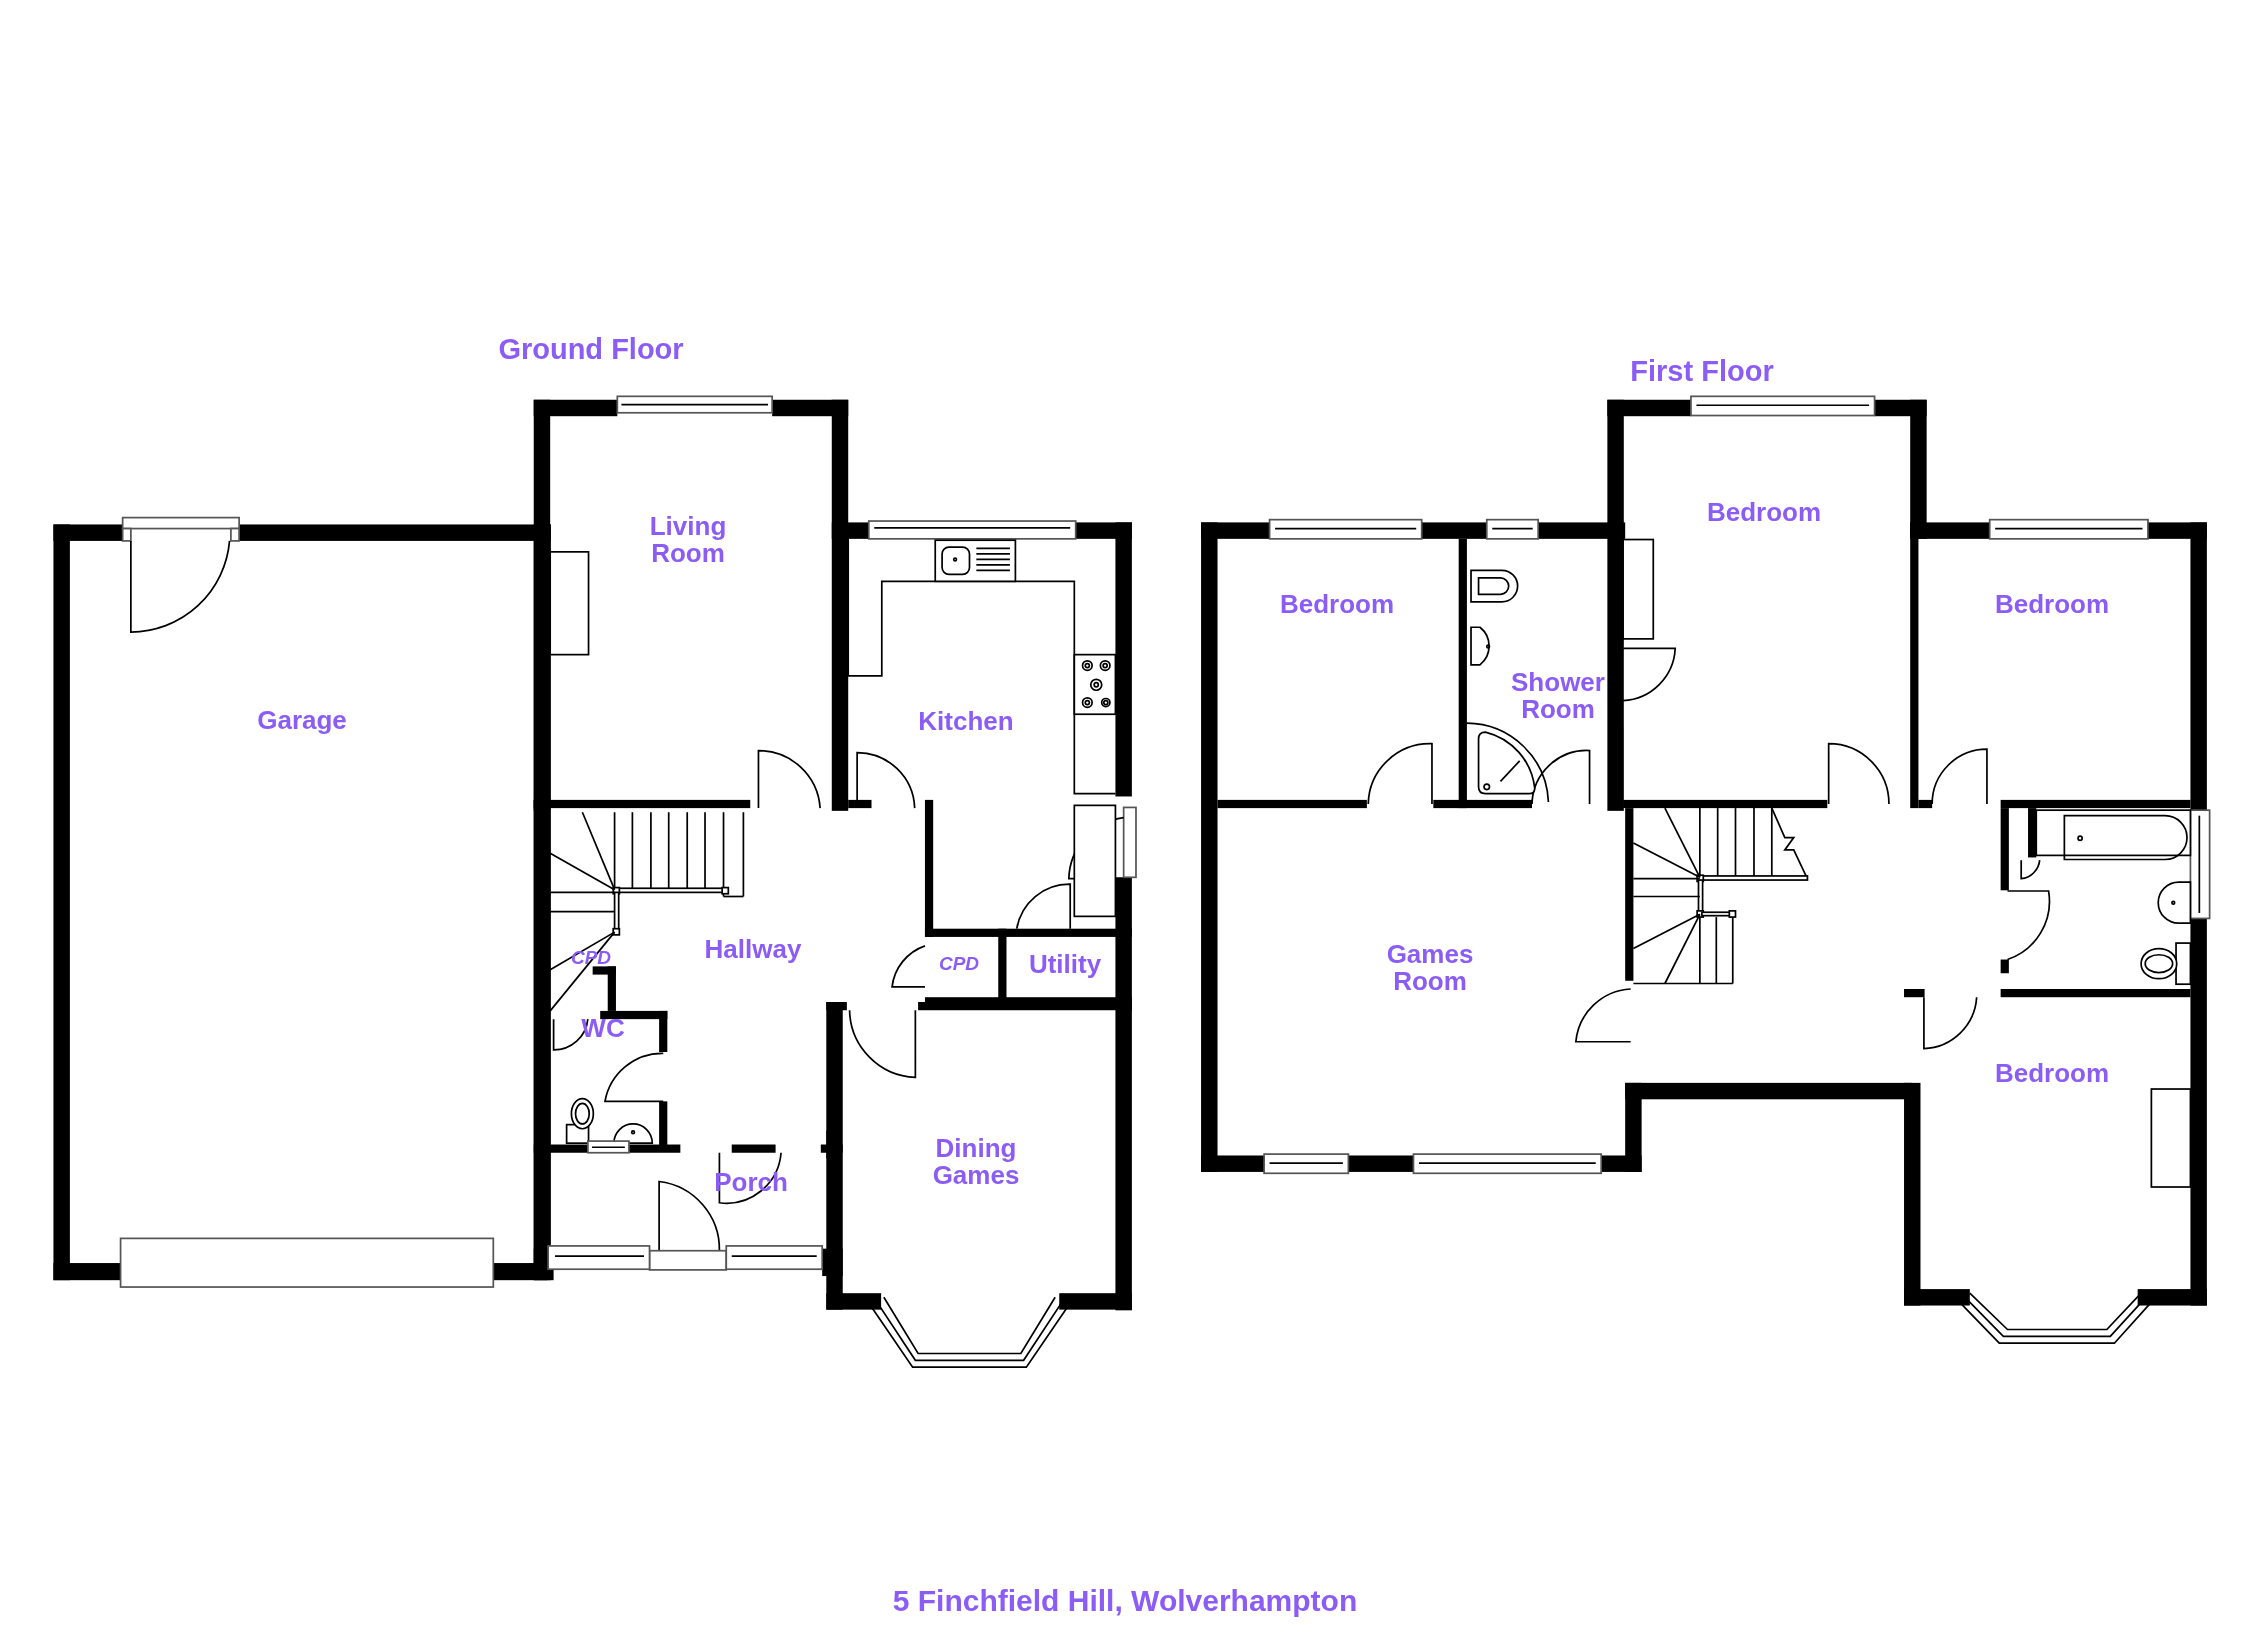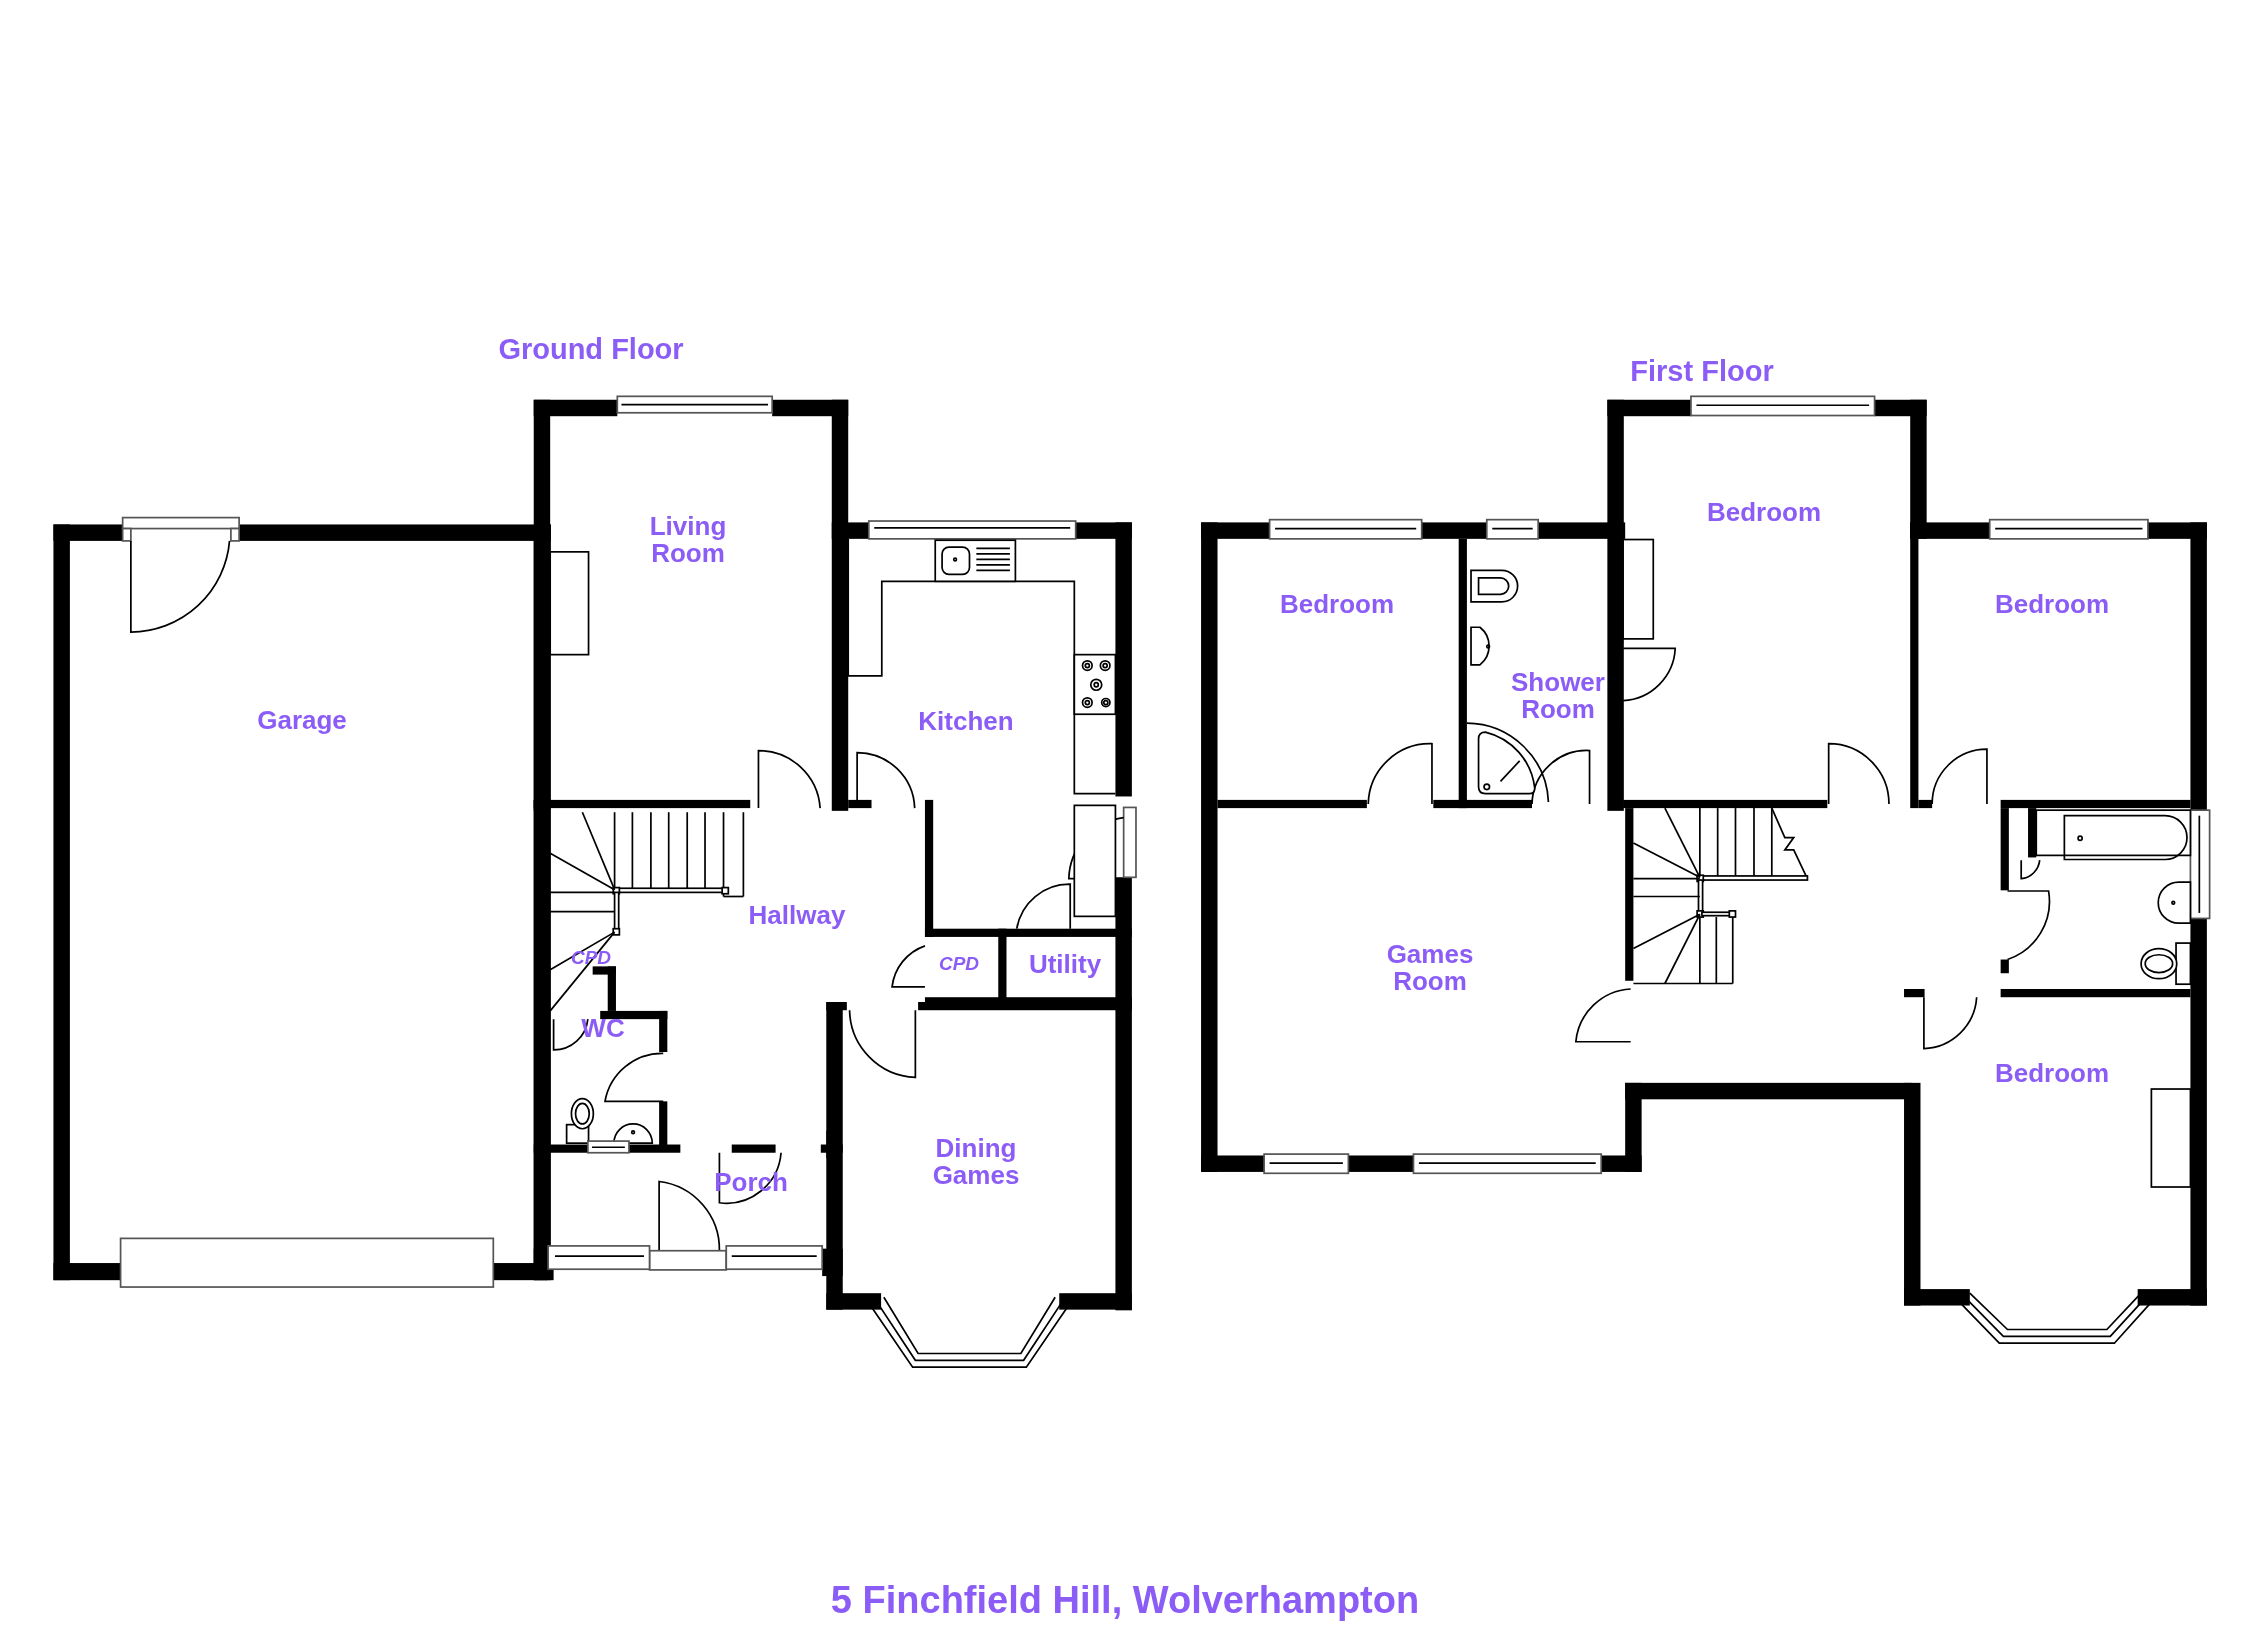--- a/index.html
+++ b/index.html
@@ -6,21 +6,21 @@
   body { width: 2261px; height: 1645px; position: relative; overflow: hidden; font-family: "Liberation Sans", sans-serif; }
   svg.plan { position: absolute; left: 0; top: 0; width: 2261px; height: 1645px; }
   .wall { fill: #000000; }
   .thin { fill: none; stroke: #000000; stroke-width: 2.5; }
   .thin-fill { fill: #ffffff; stroke: #000000; stroke-width: 2.5; }
   .gray { fill: #ffffff; stroke: #555555; stroke-width: 2.5; }
   .label { position: absolute; font-family: "Liberation Sans", sans-serif; font-weight: bold; color: #8b5cf6; text-align: center; line-height: 1.05; white-space: nowrap; transform: translate(-50%, -50%); }
   .room { font-size: 26px; }
   .small { font-size: 19px; font-style: italic; }
   .title { font-size: 29px; }
-  .address { font-size: 38px; }
+  .address { font-size: 30px; }
 </style>
 </head>
 <body>
 
 <svg class="plan" viewBox="0 0 3300 2400" xmlns="http://www.w3.org/2000/svg">
 
   <g>
 
     <g>
       <rect class="wall" x="78" y="765" width="101" height="24"></rect>
@@ -328,21 +328,21 @@
     </g>
   </g>
 </svg>
 
 <div class="label title" style="left:591px; top:349px;">Ground Floor</div>
 <div class="label title" style="left:1702px; top:371px;">First Floor</div>
 
 <div class="label room" style="left:302px; top:721px;">Garage</div>
 <div class="label room" style="left:688px; top:540px; width:110px; white-space:normal;">Living Room</div>
 <div class="label room" style="left:966px; top:722px;">Kitchen</div>
-<div class="label room" style="left:753px; top:916px;margin-left:44px;">Hallway</div>
+<div class="label room" style="left:753px; top:950px;">Hallway</div>
 <div class="label small" style="left:591px; top:958px;">CPD</div>
 <div class="label small" style="left:959px; top:964px;">CPD</div>
 <div class="label room" style="left:1065px; top:965px;">Utility</div>
 <div class="label room" style="left:603px; top:1029px;">WC</div>
 <div class="label room" style="left:751px; top:1183px;">Porch</div>
 <div class="label room" style="left:976px; top:1162px; width:110px; white-space:normal;">Dining Games</div>
 
 <div class="label room" style="left:1337px; top:605px;">Bedroom</div>
 <div class="label room" style="left:1558px; top:696px; width:110px; white-space:normal;">Shower Room</div>
 <div class="label room" style="left:1764px; top:513px;">Bedroom</div>

